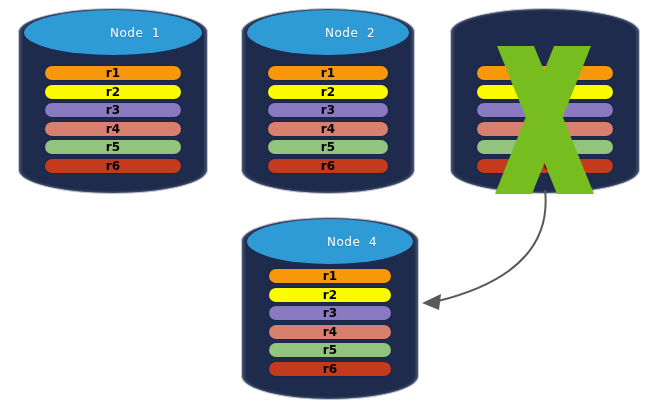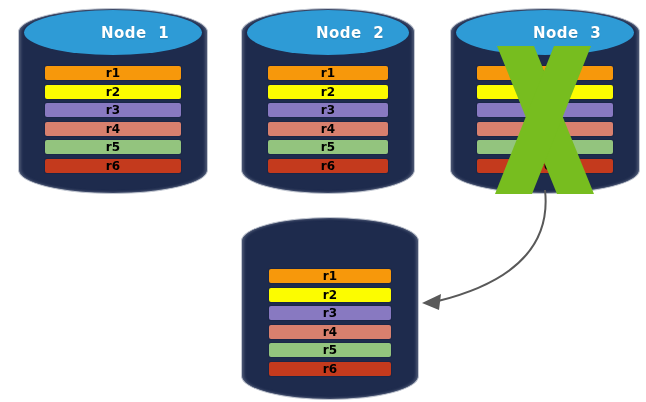--- a/index.html
+++ b/index.html
@@ -39,38 +39,38 @@
     top: 2px; left: 6px; right: 6px;
     height: 45px;
     background: var(--top);
     border-radius: 50%;
     display: flex;
     align-items: center;
     justify-content: center;
   }
   .node-title {
     color: var(--title-text);
-    font-weight: bold;
-    font-size: 15px;
+    font-weight: normal;
+    font-size: 12px;
     white-space: pre;
     letter-spacing: 0.5px;
     text-shadow: 0 1px 1px rgba(0,0,0,0.2);
     margin-left: 44px;
   }
   .rows {
     position: absolute;
     top: 58px; left: 27px; right: 27px;
     display: flex;
     flex-direction: column;
     gap: 4.6px;
   }
   .node-4 .rows { top: 52px; left: 28px; right: 28px; }
   .row-bar {
     height: 14px;
-    border-radius: 2px;
+    border-radius: 7px;
     color: var(--row-text);
     font-size: 12px;
     font-weight: bold;
     line-height: 14px;
     text-align: center;
     box-shadow: 0 0 0 1px rgba(20,30,60,0.35);
   }
   .cross-svg {
     position: absolute;
     left: 43px; top: 38px;
@@ -117,38 +117,38 @@
           <div class="row-bar" style="background: rgb(252, 252, 0);">r2</div>
           <div class="row-bar" style="background: rgb(136, 121, 193);">r3</div>
           <div class="row-bar" style="background: rgb(216, 128, 110);">r4</div>
           <div class="row-bar" style="background: rgb(147, 196, 126);">r5</div>
           <div class="row-bar" style="background: rgb(196, 58, 29);">r6</div>
         </div>
 
   </div>
       <div class="cylinder node-3">
     <div class="cyl-body"></div>
-    <div class="cyl-top">
-      <div class="node-title">Node  3</div>
-    </div>
     <div class="rows">
           <div class="row-bar" style="background: rgb(247, 152, 11);">r1</div>
           <div class="row-bar" style="background: rgb(252, 252, 0);">r2</div>
           <div class="row-bar" style="background: rgb(136, 121, 193);">r3</div>
           <div class="row-bar" style="background: rgb(216, 128, 110);">r4</div>
           <div class="row-bar" style="background: rgb(147, 196, 126);">r5</div>
           <div class="row-bar" style="background: rgb(196, 58, 29);">r6</div>
         </div>
     <svg class="cross-svg" viewBox="0 0 104 148" xmlns="http://www.w3.org/2000/svg">
       <polygon points="4,0 41,0 101,148 64,148"></polygon>
       <polygon points="61,0 98,0 39,148 2,148"></polygon>
     </svg>
   </div>
       <div class="cylinder node-4">
     <div class="cyl-body"></div>
+    <div class="cyl-top">
+      <div class="node-title">Node  4</div>
+    </div>
     <div class="rows">
           <div class="row-bar" style="background: rgb(247, 152, 11);">r1</div>
           <div class="row-bar" style="background: rgb(252, 252, 0);">r2</div>
           <div class="row-bar" style="background: rgb(136, 121, 193);">r3</div>
           <div class="row-bar" style="background: rgb(216, 128, 110);">r4</div>
           <div class="row-bar" style="background: rgb(147, 196, 126);">r5</div>
           <div class="row-bar" style="background: rgb(196, 58, 29);">r6</div>
         </div>
 
   </div>

